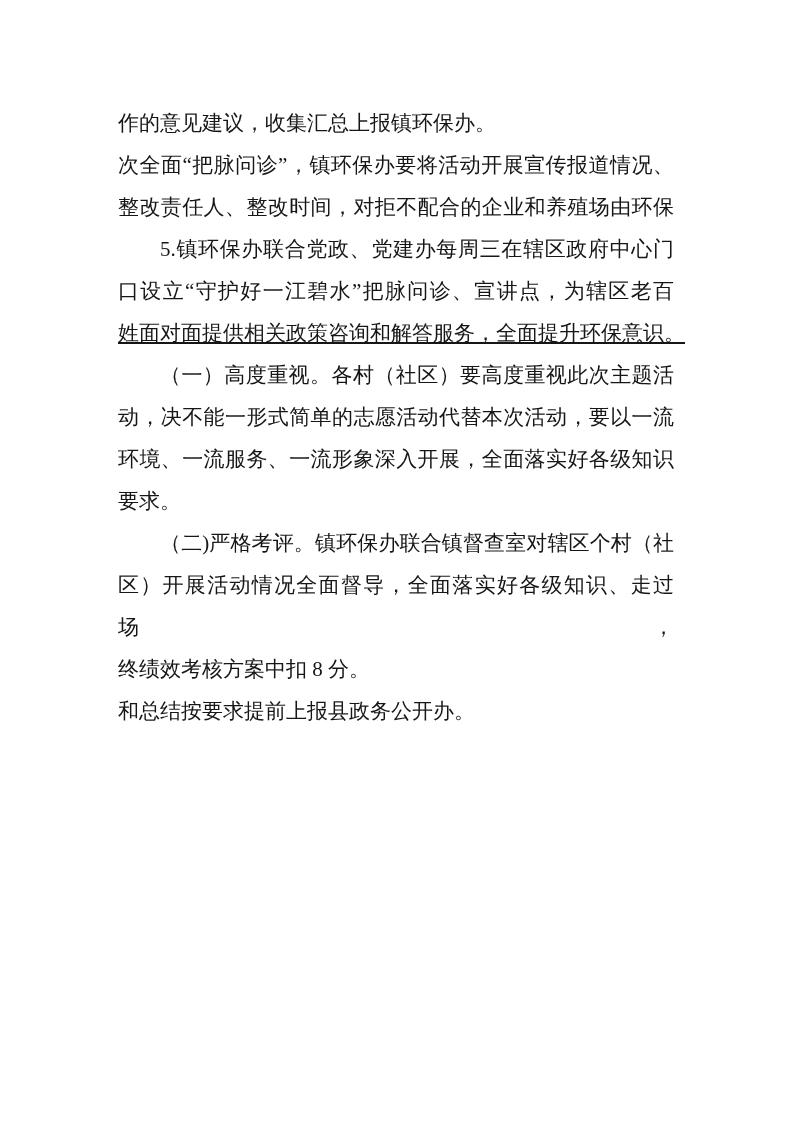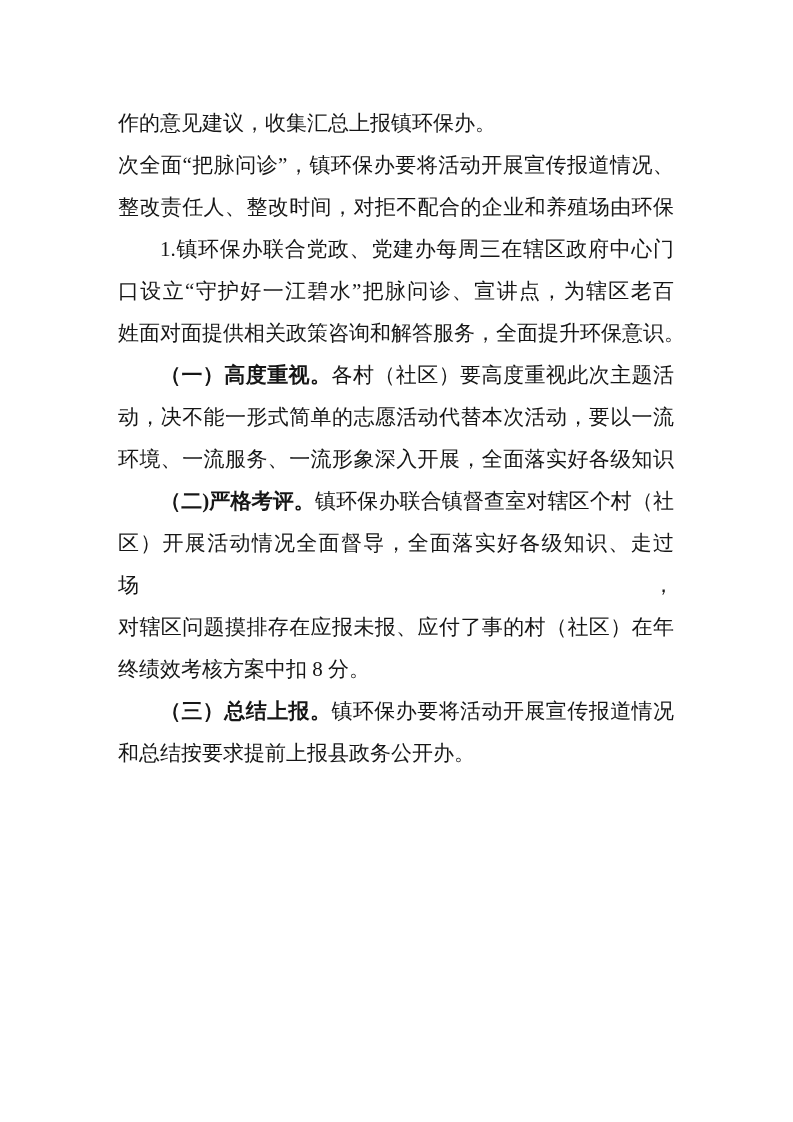--- a/index.html
+++ b/index.html
@@ -26,50 +26,50 @@
   
   .just {
     text-align: justify;
     text-align-last: justify;
   }
   .indent {
     text-indent: 2em;
   }
   .nowrap {
     white-space: nowrap;
+    text-decoration: underline;
   }
   .heading {
     font-family: "Liberation Sans", "DejaVu Sans", sans-serif;
     font-weight: bold;
     letter-spacing: 1px;
   }
   .lead {
-    font-weight: bold;
+    font-weight: normal;
   }
 </style>
 </head>
 <body>
 
 <div class="page">
 
   <div class="ln">作的意见建议，收集汇总上报镇环保办。</div>
 
   <div class="ln just">次全面“把脉问诊”，镇环保办要将活动开展宣传报道情况、</div>
   <div class="ln just">整改责任人、整改时间，对拒不配合的企业和养殖场由环保</div>
 
-  <div class="ln just indent">1.镇环保办联合党政、党建办每周三在辖区政府中心门</div>
+  <div class="ln just indent">5.镇环保办联合党政、党建办每周三在辖区政府中心门</div>
   <div class="ln just">口设立“守护好一江碧水”把脉问诊、宣讲点，为辖区老百</div>
   <div class="ln just nowrap">姓面对面提供相关政策咨询和解答服务，全面提升环保意识。</div>
 
 
   <div class="ln just indent"><span class="lead">（一）高度重视。</span><span>各村（社区）要高度重视此次主题活</span></div>
   <div class="ln just">动，决不能一形式简单的志愿活动代替本次活动，要以一流</div>
   <div class="ln just">环境、一流服务、一流形象深入开展，全面落实好各级知识</div>
+  <div class="ln">要求。</div>
 
   <div class="ln just indent"><span class="lead">（二)严格考评。</span><span>镇环保办联合镇督查室对辖区个村（社</span></div>
   <div class="ln just">区）开展活动情况全面督导，全面落实好各级知识、走过场，</div>
-  <div class="ln just">对辖区问题摸排存在应报未报、应付了事的村（社区）在年</div>
   <div class="ln">终绩效考核方案中扣 8 分。</div>
 
-  <div class="ln just indent"><span class="lead">（三）总结上报。</span><span>镇环保办要将活动开展宣传报道情况</span></div>
   <div class="ln">和总结按要求提前上报县政务公开办。</div>
 
 </div>
 
 </body></html>

